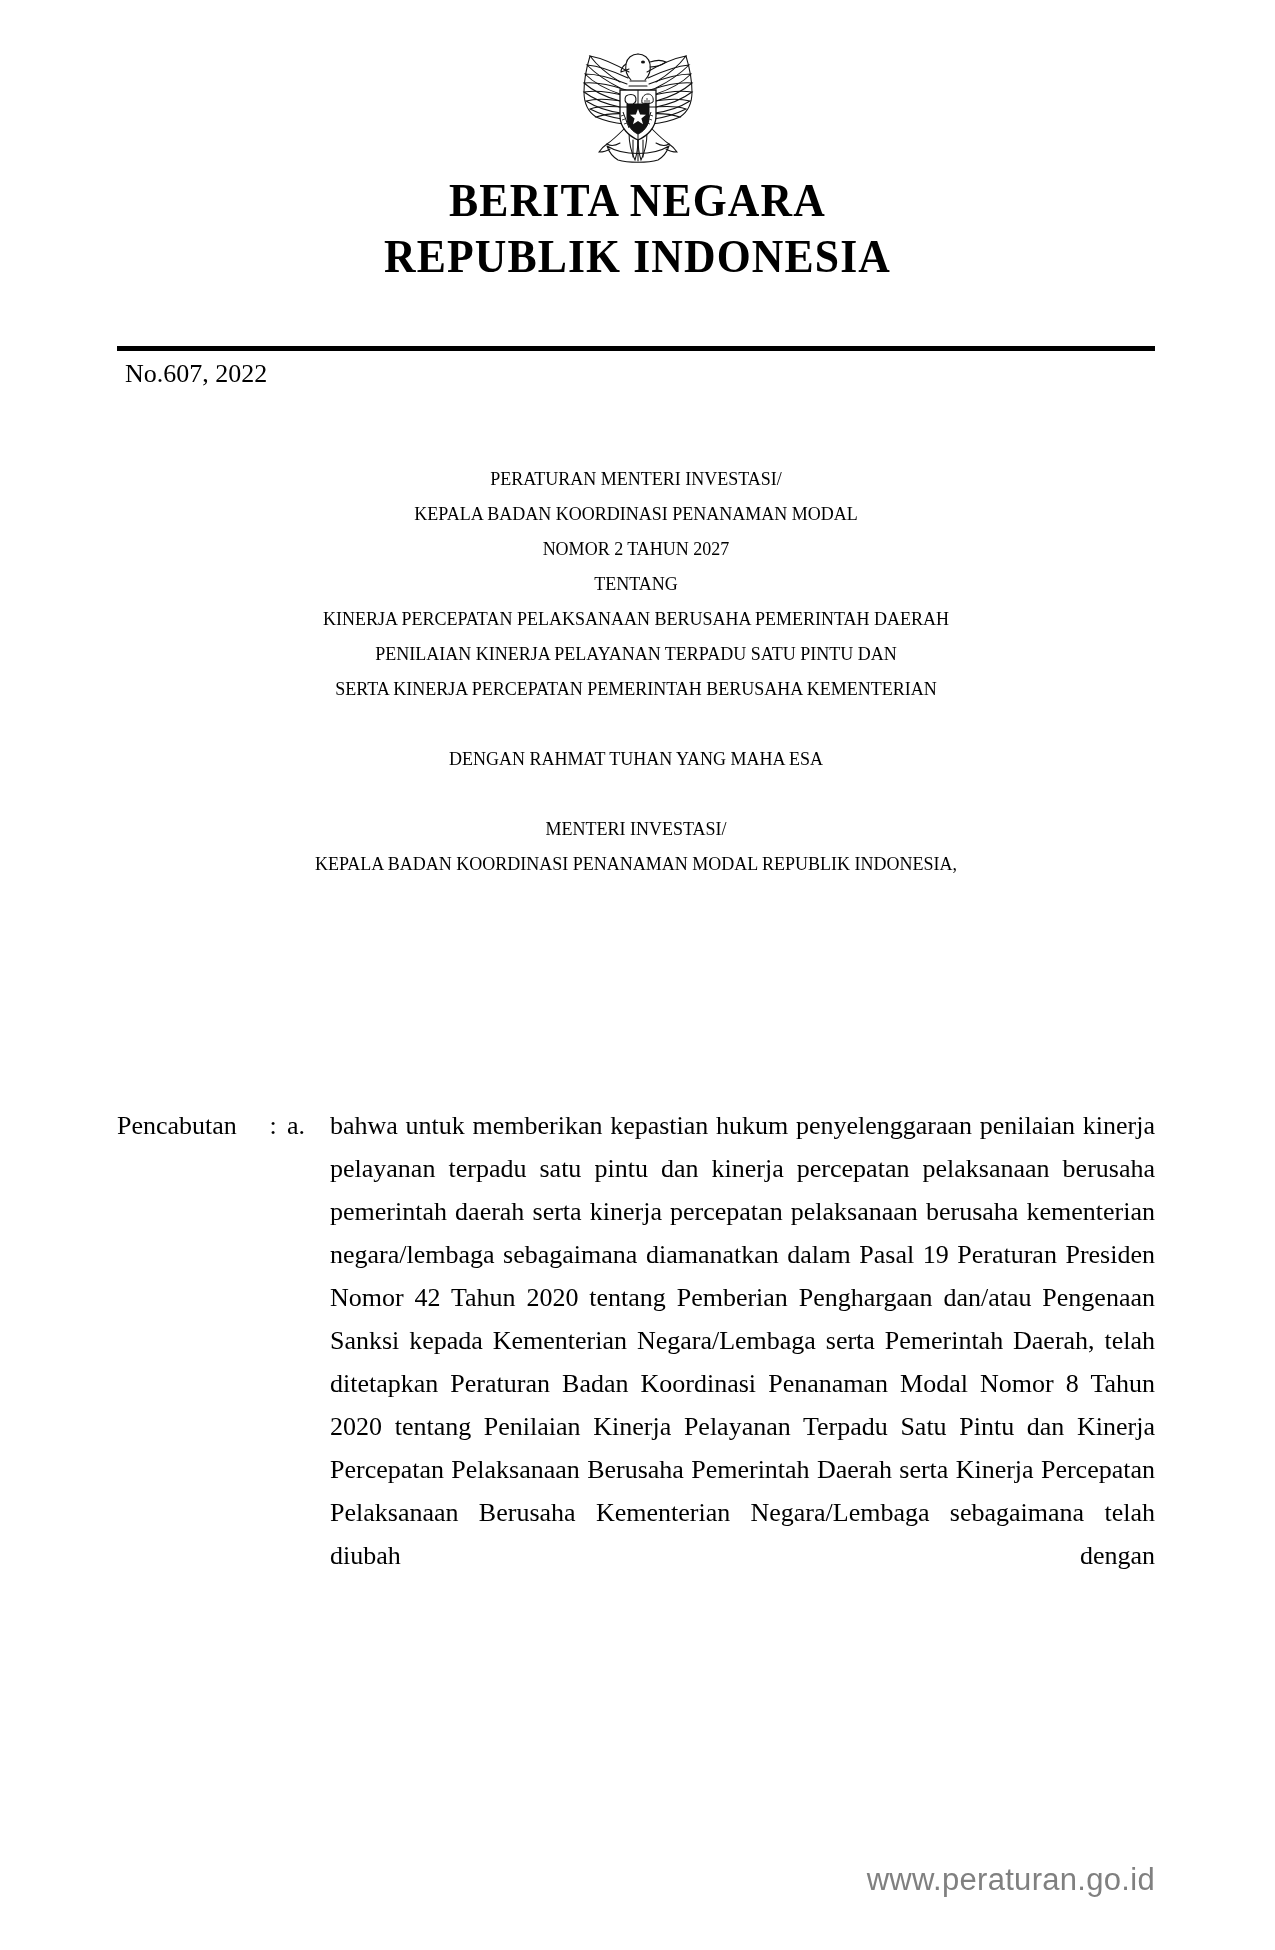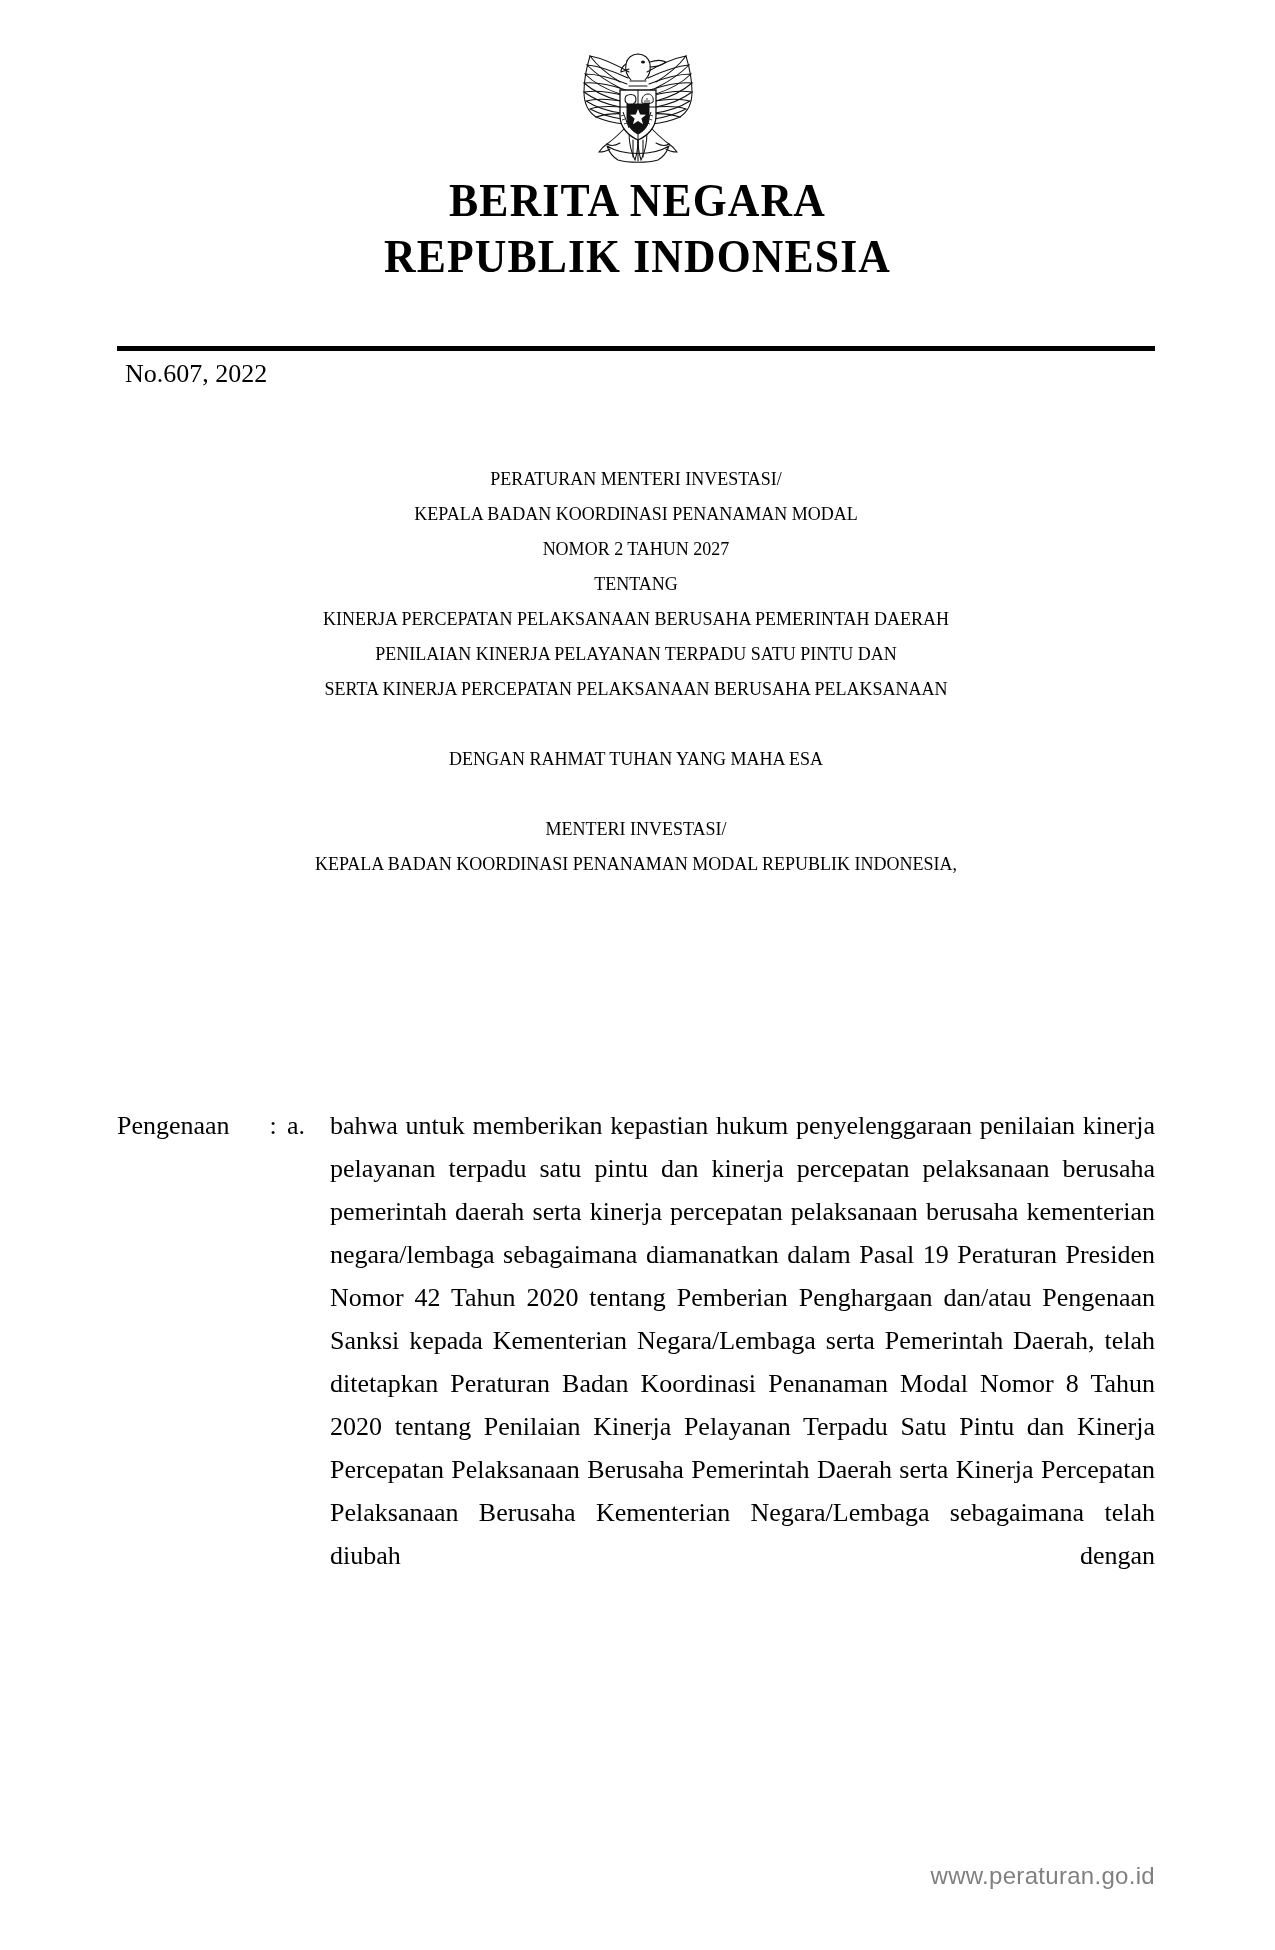--- a/index.html
+++ b/index.html
@@ -150,21 +150,21 @@
   
   .footer {
     position: absolute;
     left: 0;
     top: 1862px;
     width: 1155px;
     text-align: right;
   }
   .footer-text {
     font-family: "Liberation Sans", "DejaVu Sans", sans-serif;
-    font-size: 24px;
+    font-size: 31px;
     color: #808080;
     letter-spacing: 0.3px;
   }
 </style>
 </head>
 <body>
 
 <div class="page">
 
   <div class="emblem-wrap">
@@ -243,30 +243,30 @@
     <div class="numline-left">No.607, 2022</div>
   </div>
 
   <div class="titleblock">
     <div class="tline">PERATURAN MENTERI INVESTASI/</div>
     <div class="tline">KEPALA BADAN KOORDINASI PENANAMAN MODAL</div>
     <div class="tline">NOMOR 2 TAHUN 2027</div>
     <div class="tline">TENTANG</div>
     <div class="tline">KINERJA PERCEPATAN PELAKSANAAN BERUSAHA PEMERINTAH DAERAH</div>
     <div class="tline">PENILAIAN KINERJA PELAYANAN TERPADU SATU PINTU DAN</div>
-    <div class="tline">SERTA KINERJA PERCEPATAN PELAKSANAAN BERUSAHA PELAKSANAAN</div>
+    <div class="tline">SERTA KINERJA PERCEPATAN PEMERINTAH BERUSAHA KEMENTERIAN</div>
 
     <div class="tline gap-before">DENGAN RAHMAT TUHAN YANG MAHA ESA</div>
 
     <div class="tline gap-before">MENTERI INVESTASI/</div>
     <div class="tline">KEPALA BADAN KOORDINASI PENANAMAN MODAL REPUBLIK INDONESIA,</div>
   </div>
 
   <div class="considering">
-    <div class="cons-label">Pengenaan</div>
+    <div class="cons-label">Pencabutan</div>
     <div class="cons-colon">:</div>
     <div class="cons-marker">a.</div>
     <div class="cons-body">bahwa untuk memberikan kepastian hukum penyelenggaraan penilaian kinerja pelayanan terpadu satu pintu dan kinerja percepatan pelaksanaan berusaha pemerintah daerah serta kinerja percepatan pelaksanaan berusaha kementerian negara/lembaga sebagaimana diamanatkan dalam Pasal 19 Peraturan Presiden Nomor 42 Tahun 2020 tentang Pemberian Penghargaan dan/atau Pengenaan Sanksi kepada Kementerian Negara/Lembaga serta Pemerintah Daerah, telah ditetapkan Peraturan Badan Koordinasi Penanaman Modal Nomor 8 Tahun 2020 tentang Penilaian Kinerja Pelayanan Terpadu Satu Pintu dan Kinerja Percepatan Pelaksanaan Berusaha Pemerintah Daerah serta Kinerja Percepatan Pelaksanaan Berusaha Kementerian Negara/Lembaga sebagaimana telah diubah dengan</div>
   </div>
 
   <div class="footer">
     <span class="footer-text">www.peraturan.go.id</span>
   </div>
 
 </div>

